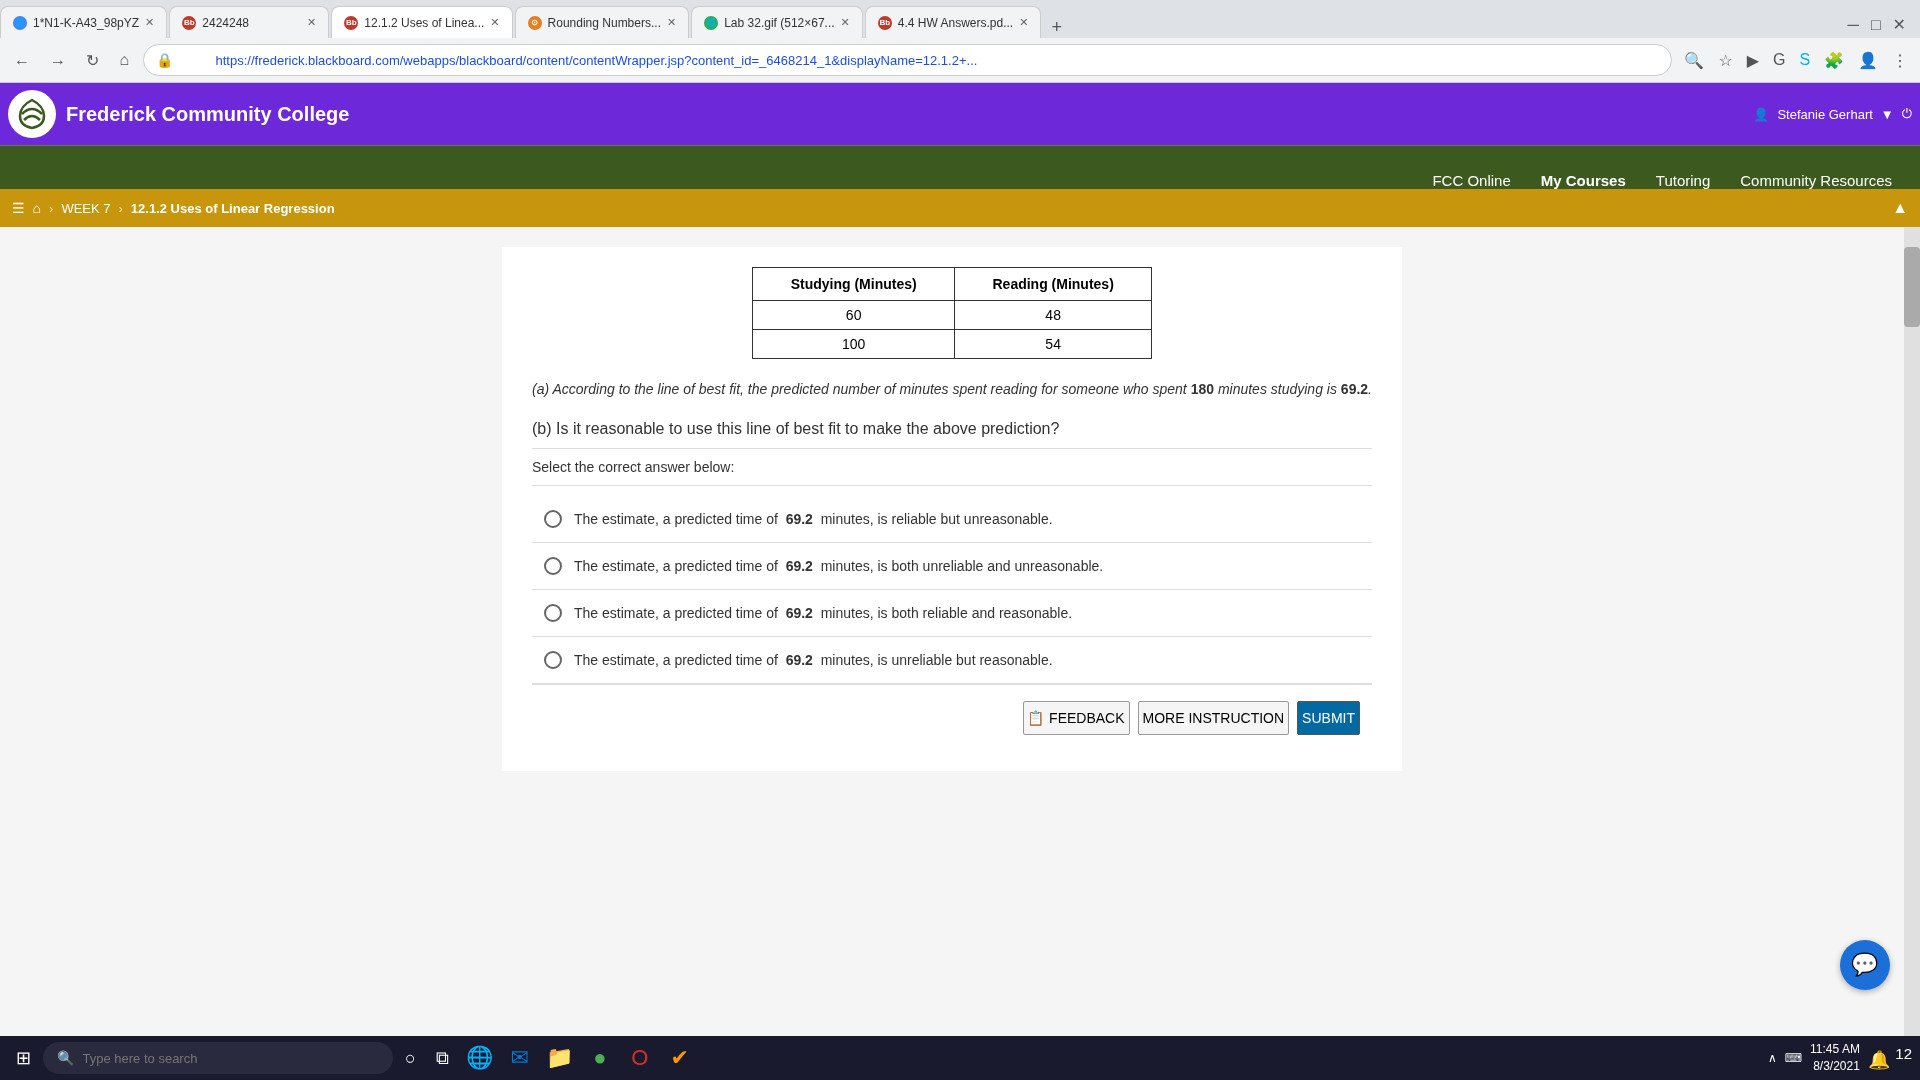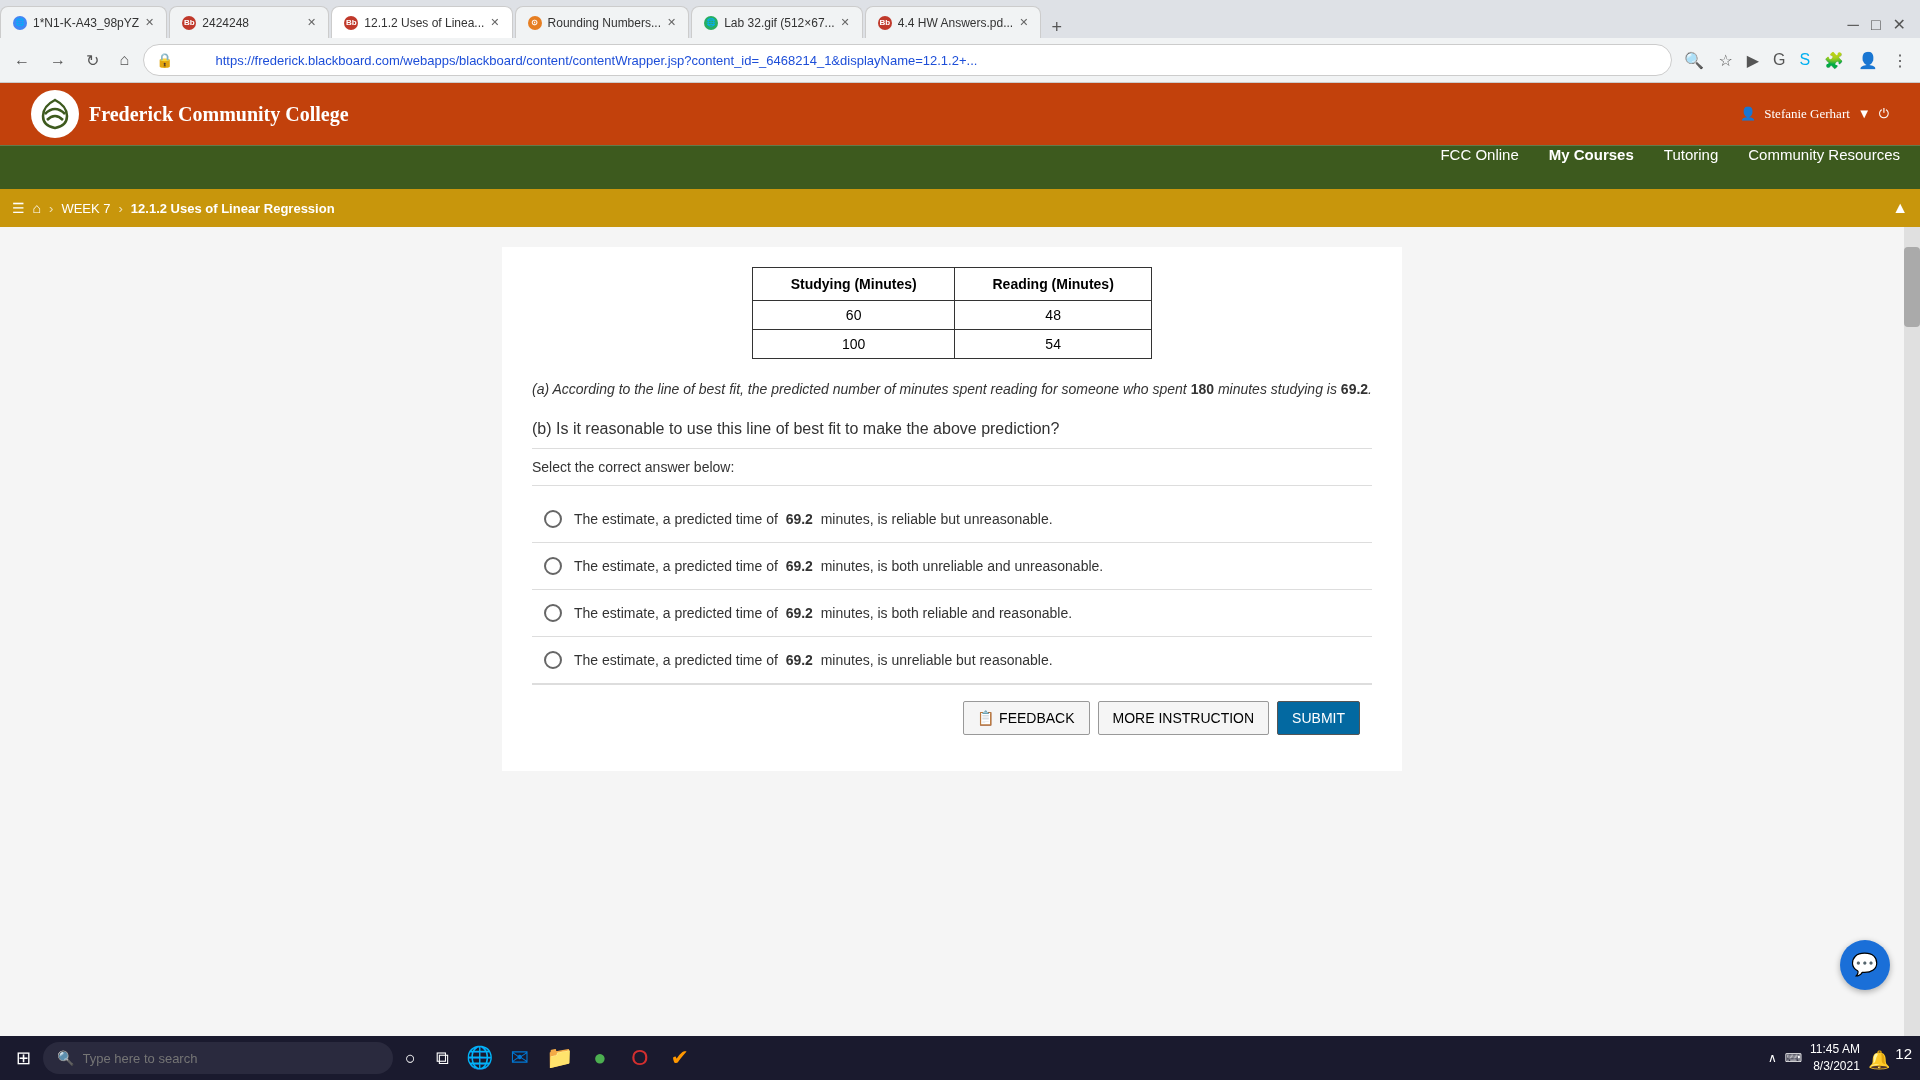--- a/index.html
+++ b/index.html
@@ -21,26 +21,26 @@
 
     .address-bar-row { display: flex; align-items: center; padding: 4px 8px; gap: 8px; background: #f1f3f4; height: 44px; }
     .nav-btn { background: none; border: none; font-size: 16px; color: #555; cursor: pointer; padding: 4px 6px; border-radius: 50%; }
     .address-bar { flex: 1; display: flex; align-items: center; background: #fff; border: 1px solid #ccc; border-radius: 20px; padding: 4px 12px; height: 32px; gap: 6px; }
     .address-bar input { border: none; outline: none; flex: 1; font-size: 13px; color: #1d4ed8; padding-left: 36px; }
     .address-bar-icon { color: #1a73e8; font-size: 14px; }
     .toolbar-icons { display: flex; align-items: center; gap: 6px; }
     .toolbar-icons span { font-size: 16px; color: #555; cursor: pointer; padding: 4px; border-radius: 50%; }
 
     
-    .app-header { background: #c2410c; height: 62px; display: flex; align-items: center; justify-content: space-between; padding: 0 31px; font-family: Liberation Serif, serif; }
+    .app-header { background: #6d28d9; height: 62px; display: flex; align-items: center; justify-content: space-between; padding: 0 8px; }
     .app-logo { display: flex; align-items: center; gap: 10px; }
     .app-logo .college-name { color: white; font-size: 20px; font-weight: bold; }
     .user-info { display: flex; align-items: center; gap: 8px; color: white; font-size: 13px; }
 
-    .app-nav { display: flex; align-items: flex-start; gap: 30px; padding: 0 20px; background: #3d5a1e; height: 44px; border-top: 1px solid rgba(255,255,255,0.2); justify-content: flex-end; }
+    .app-nav { display: flex; align-items: flex-end; gap: 30px; padding: 0 28px; background: #3d5a1e; height: 44px; border-top: 1px solid rgba(255,255,255,0.2); justify-content: flex-end; }
     .app-nav a { color: white; text-decoration: none; font-size: 15px; font-weight: 500; }
     .app-nav a.active { font-weight: bold; }
 
     
     .breadcrumb-bar { background: #c8960c; height: 38px; display: flex; align-items: center; padding: 0 12px; gap: 8px; color: white; font-size: 13px; }
     .breadcrumb-bar .crumb { color: white; cursor: pointer; }
     .breadcrumb-bar .separator { color: rgba(255,255,255,0.7); }
     .breadcrumb-bar .current { font-weight: bold; color: white; }
     .breadcrumb-icon { font-size: 14px; cursor: pointer; }
     .breadcrumb-home { font-size: 14px; cursor: pointer; }
@@ -61,21 +61,21 @@
     .question-text strong { font-style: normal; font-weight: bold; }
 
     .question-b { font-size: 16px; margin: 20px 0 10px 0; color: #333; }
     .select-prompt { font-size: 14px; margin: 10px 0; color: #333; padding: 10px 0; border-top: 1px solid #ddd; border-bottom: 1px solid #ddd; }
 
     .answer-option { display: flex; align-items: center; gap: 12px; padding: 14px 12px; border-bottom: 1px solid #ddd; font-size: 14px; color: #333; cursor: pointer; }
     .radio-circle { width: 18px; height: 18px; border: 2px solid #666; border-radius: 50%; flex-shrink: 0; }
 
     
     .btn-row { display: flex; justify-content: flex-end; gap: 8px; padding: 16px 12px; border-top: 1px solid #ddd; }
-    .btn { padding: 8px 14px; font-size: 14px; border: 1px solid #999; background: #f5f5f5; cursor: pointer; border-radius: 2px; }
+    .btn { padding: 8px 4px; font-size: 14px; border: 1px solid #999; background: #f5f5f5; cursor: pointer; border-radius: 2px; }
     .btn-submit { background: #0369a1; color: white; border-color: #555; }
 
     
     .right-scrollbar { width: 16px; background: #e0e0e0; display: flex; flex-direction: column; }
     .scroll-thumb { background: #aaa; height: 80px; margin-top: 20px; border-radius: 4px; }
 
     
     .chat-btn { position: fixed; bottom: 90px; right: 30px; width: 50px; height: 50px; background: #1a6fd8; border-radius: 50%; display: flex; align-items: center; justify-content: center; color: white; font-size: 22px; cursor: pointer; box-shadow: 0 2px 6px rgba(0,0,0,0.3); }
 
     

